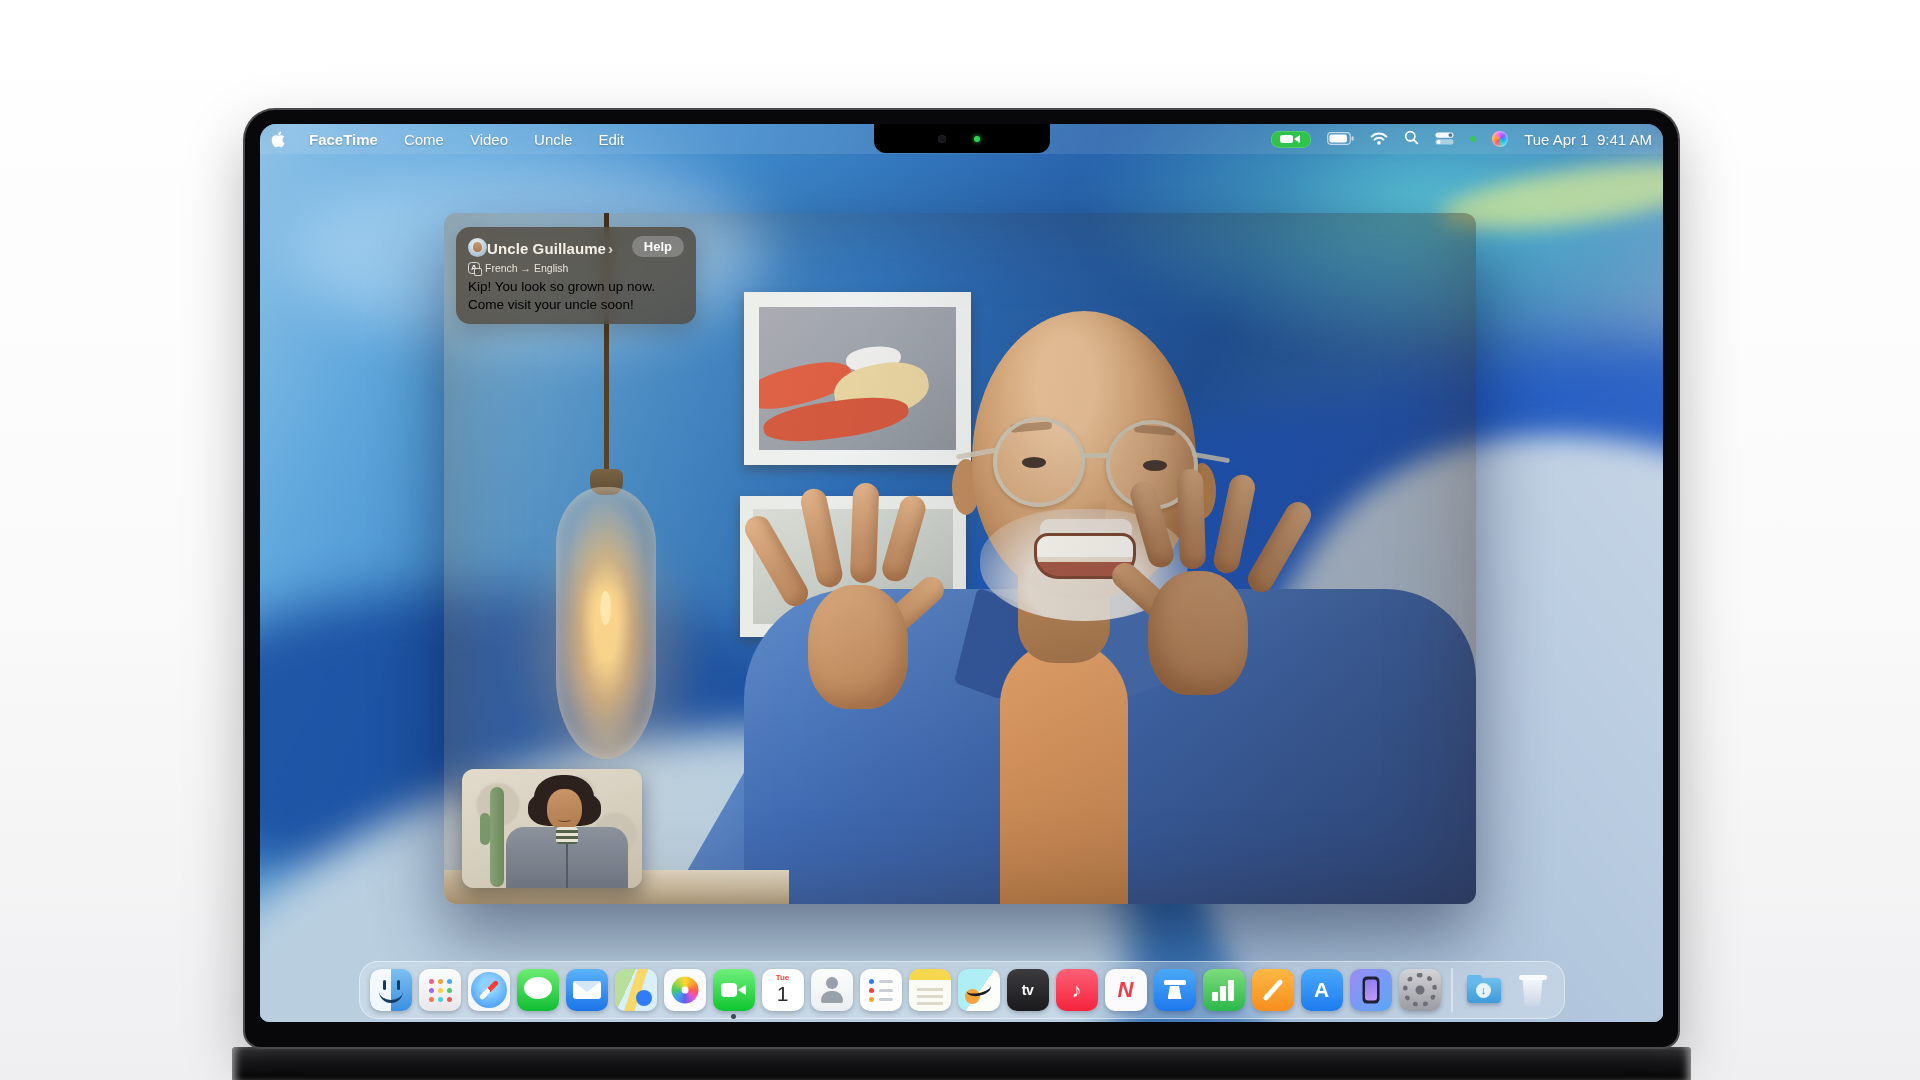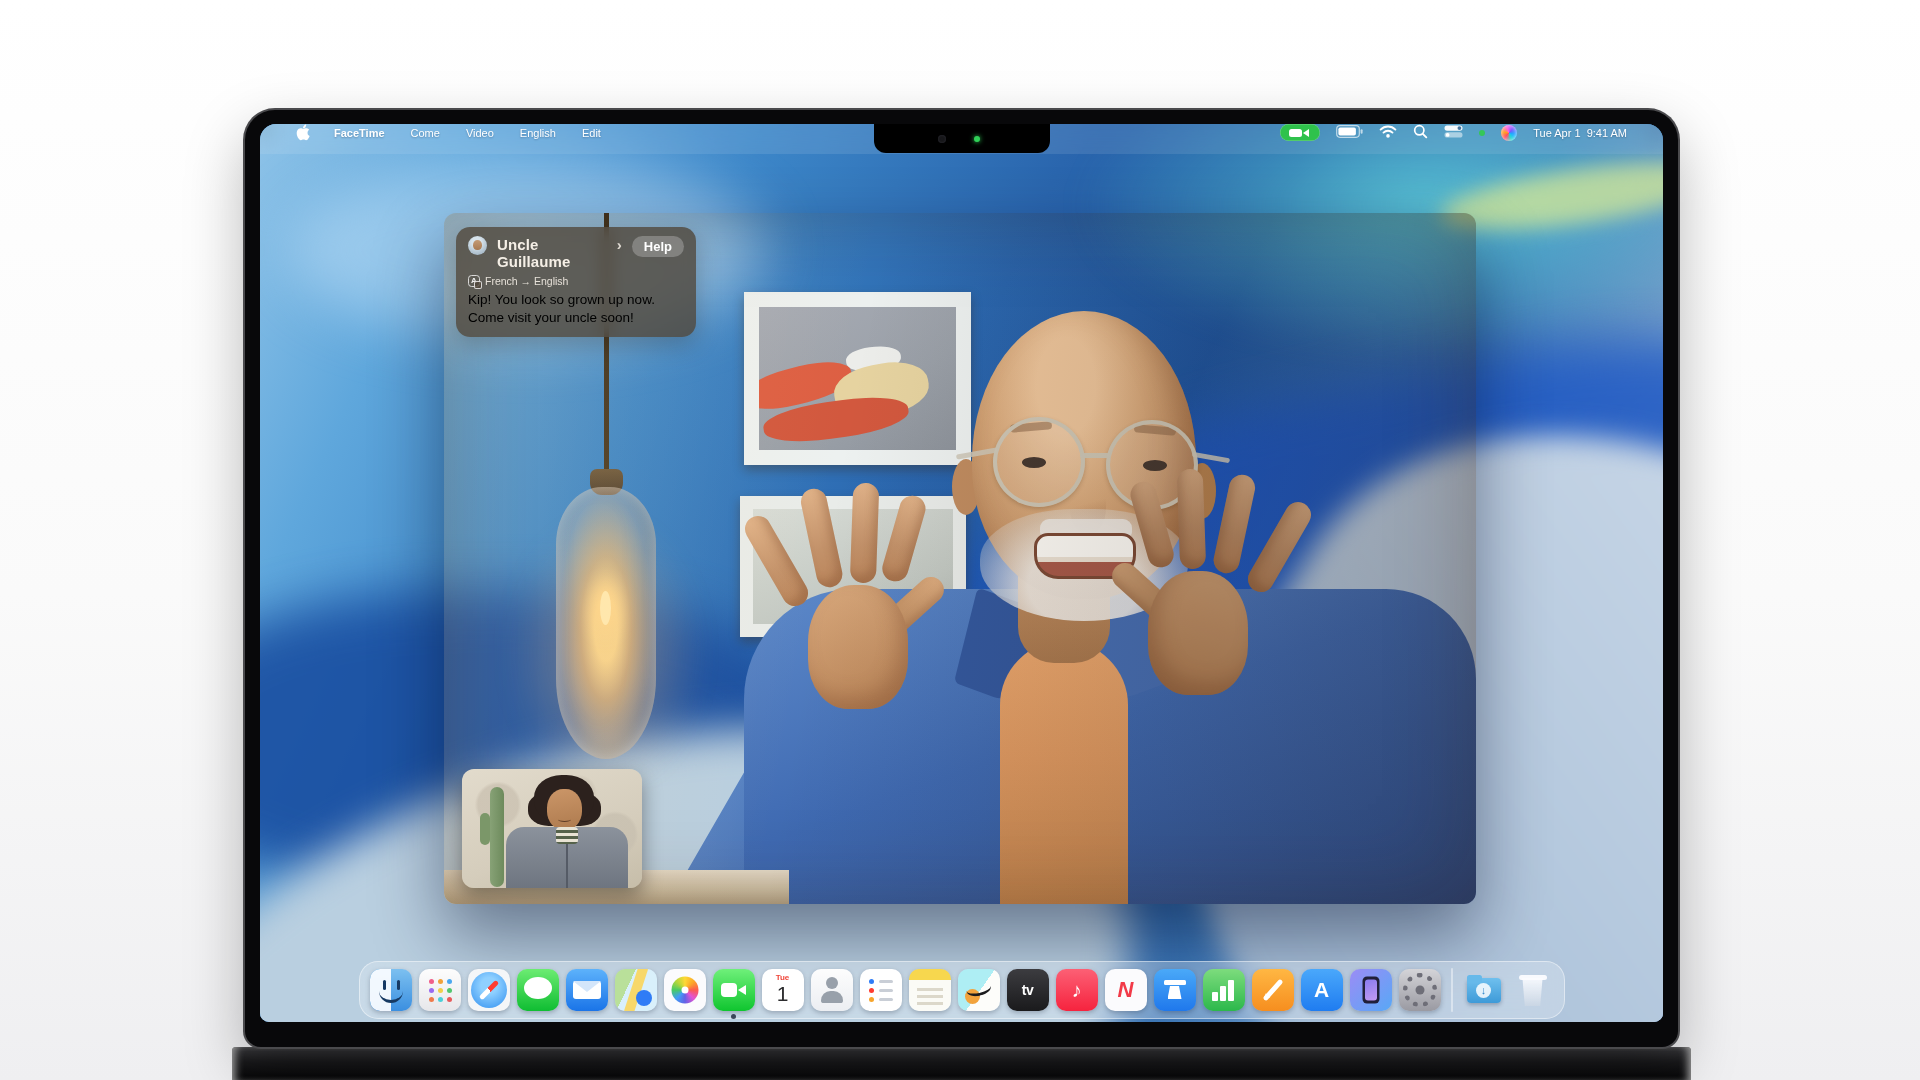--- a/index.html
+++ b/index.html
@@ -26,23 +26,23 @@
   .wp-topleft  { left:2%; top:4%; width:34%; height:20%; background:rgba(190,222,246,.55); filter:blur(28px); border-radius:50%; }
   .wp-teal     { left:58%; top:-8%; width:50%; height:34%; background:radial-gradient(ellipse,rgba(92,202,216,.9),rgba(92,202,216,0) 70%); filter:blur(14px); }
   .wp-chartreuse { left:84%; top:5%; width:20%; height:6%; background:rgba(214,232,150,.75); filter:blur(10px); transform:rotate(-8deg); border-radius:50%; }
   .wp-royal    { left:50%; top:28%; width:65%; height:38%; background:#1b55c4; opacity:.8; filter:blur(26px); transform:rotate(-12deg); border-radius:40%; }
   .wp-navy     { left:-8%; top:52%; width:48%; height:34%; background:#164a9e; opacity:.85; filter:blur(26px); border-radius:45%; }
   .wp-silver-r { left:66%; top:44%; width:75%; height:85%; background:linear-gradient(200deg,#d4dfec,#9fb9d4); filter:blur(14px); transform:rotate(33deg); border-radius:40%; }
   .wp-silver-b { left:-12%; top:70%; width:75%; height:65%; background:#b9cfe0; filter:blur(20px); transform:rotate(-16deg); border-radius:50%; }
 
   
   .menubar { position:absolute; left:0; top:0; width:100%; height:30px;
-    display:flex; align-items:flex-start; padding:0 36px;
+    display:flex; align-items:center; padding:0 11px;
     background:rgba(255,255,255,.10); backdrop-filter:blur(12px);
-    color:#fff; font-size:11px; text-shadow:0 1px 2px rgba(0,20,50,.3); z-index:40; }
+    color:#fff; font-size:15px; text-shadow:0 1px 2px rgba(0,20,50,.3); z-index:40; }
   .mb-left { display:flex; align-items:center; gap:26px; }
   .mb-apple { display:flex; align-items:center; margin-right:-2px; }
   .mb-menu.bold { font-weight:700; }
   .mb-right { margin-left:auto; display:flex; align-items:center; gap:16px; }
   .mb-clock { font-weight:500; white-space:pre; }
   .cam-pill { width:40px; height:17px; border-radius:9px; background:var(--camera-pill-green,#2fc24c);
     position:relative; box-shadow:inset 0 0 0 .5px rgba(255,255,255,.35); }
   .cam-pill::before { content:""; position:absolute; left:9px; top:4.5px; width:13px; height:8px; border-radius:2.5px; background:#fff; }
   .cam-pill::after { content:""; position:absolute; left:23px; top:4.5px; width:0; height:0;
     border-top:4px solid transparent; border-bottom:4px solid transparent; border-right:6px solid #fff; }
@@ -156,21 +156,21 @@
     box-shadow:inset -5px -7px 9px rgba(120,70,40,.3); }
   .u-hand-l { left:340px; top:262px; }
   .u-hand-r { left:678px; top:248px; transform:scaleX(-1); }
   .u-hand-r .palm, .u-hand-r .f, .u-hand-r .fth { filter:brightness(.93); }
 
   
   .lt-overlay { position:absolute; left:12px; top:14px; width:240px; z-index:30;
     background:var(--overlay-brown,rgba(78,66,52,.78)); backdrop-filter:blur(8px);
     border-radius:14px; padding:9px 12px 10px 12px; color:#f5efe6;
     box-shadow:0 8px 24px rgba(20,10,0,.25); }
-  .lt-row1 { display:flex; align-items:flex-start; gap:10px; }
+  .lt-row1 { display:flex; align-items:flex-end; gap:0; }
   .lt-avatar { width:19px; height:19px; border-radius:50%; flex:0 0 auto;
     background:radial-gradient(circle at 45% 32%, #d8e4ec 0 28%, #bcccd8 55%, #93a8b8 100%); position:relative; overflow:hidden; }
   .lt-avatar::after { content:""; position:absolute; left:5px; top:4px; width:9px; height:10px; border-radius:50% 50% 45% 45%;
     background:linear-gradient(180deg,#c49a74,#a87a52); }
   .lt-name { font-size:15px; font-weight:700; letter-spacing:.1px; }
   .lt-chevron { font-size:15px; font-weight:700; opacity:.85; margin-left:2px; }
   .lt-stop { margin-left:auto; background:rgba(255,255,255,.24); border:none; color:#fff;
     font-family:inherit; font-size:13px; font-weight:600; padding:3px 12px; border-radius:13px; cursor:pointer; }
   .lt-row2 { display:flex; align-items:center; gap:5px; margin-top:5px; opacity:.9; }
   .lt-translate-icon { width:12px; height:12px; border:1.2px solid rgba(255,255,255,.85); border-radius:3.5px;
@@ -351,21 +351,21 @@
       <div class="menubar">
         <div class="mb-left">
           <span class="mb-apple">
             <svg width="14" height="17" viewBox="0 0 14 17">
                 <path fill="#fff" d="M11.5 8.9c0-2 1.6-3 1.7-3.1-.9-1.4-2.4-1.6-2.9-1.6-1.2-.1-2.4.7-3 .7-.6 0-1.6-.7-2.6-.7-1.3 0-2.6.8-3.3 2-1.4 2.4-.4 6 1 8 .7 1 1.5 2.1 2.5 2 1 0 1.4-.6 2.6-.6 1.2 0 1.5.6 2.6.6s1.8-1 2.4-2c.8-1.1 1.1-2.2 1.1-2.3-.1 0-2.1-.8-2.1-3zM9.4 3.2c.5-.7.9-1.6.8-2.6-.8 0-1.7.5-2.3 1.2-.5.6-1 1.6-.8 2.5.9.1 1.8-.4 2.3-1.1z"></path>
               </svg>
           </span>
           <span class="mb-menu bold">FaceTime</span>
           <span class="mb-menu">Come</span>
           <span class="mb-menu">Video</span>
-          <span class="mb-menu">English</span>
+          <span class="mb-menu">Uncle</span>
           <span class="mb-menu">Edit</span>
         </div>
         <div class="mb-right">
           <span class="cam-pill"></span>
           <span>
             <svg width="27" height="13" viewBox="0 0 27 13">
                 <rect x="0.7" y="0.7" width="22.6" height="11.6" rx="3.2" fill="none" stroke="rgba(255,255,255,.65)" stroke-width="1.2"></rect>
                 <rect x="2.4" y="2.4" width="17.5" height="8.2" rx="1.8" fill="#fff"></rect>
                 <rect x="24.6" y="4.2" width="2" height="4.6" rx="1" fill="rgba(255,255,255,.65)"></rect>
               </svg>

